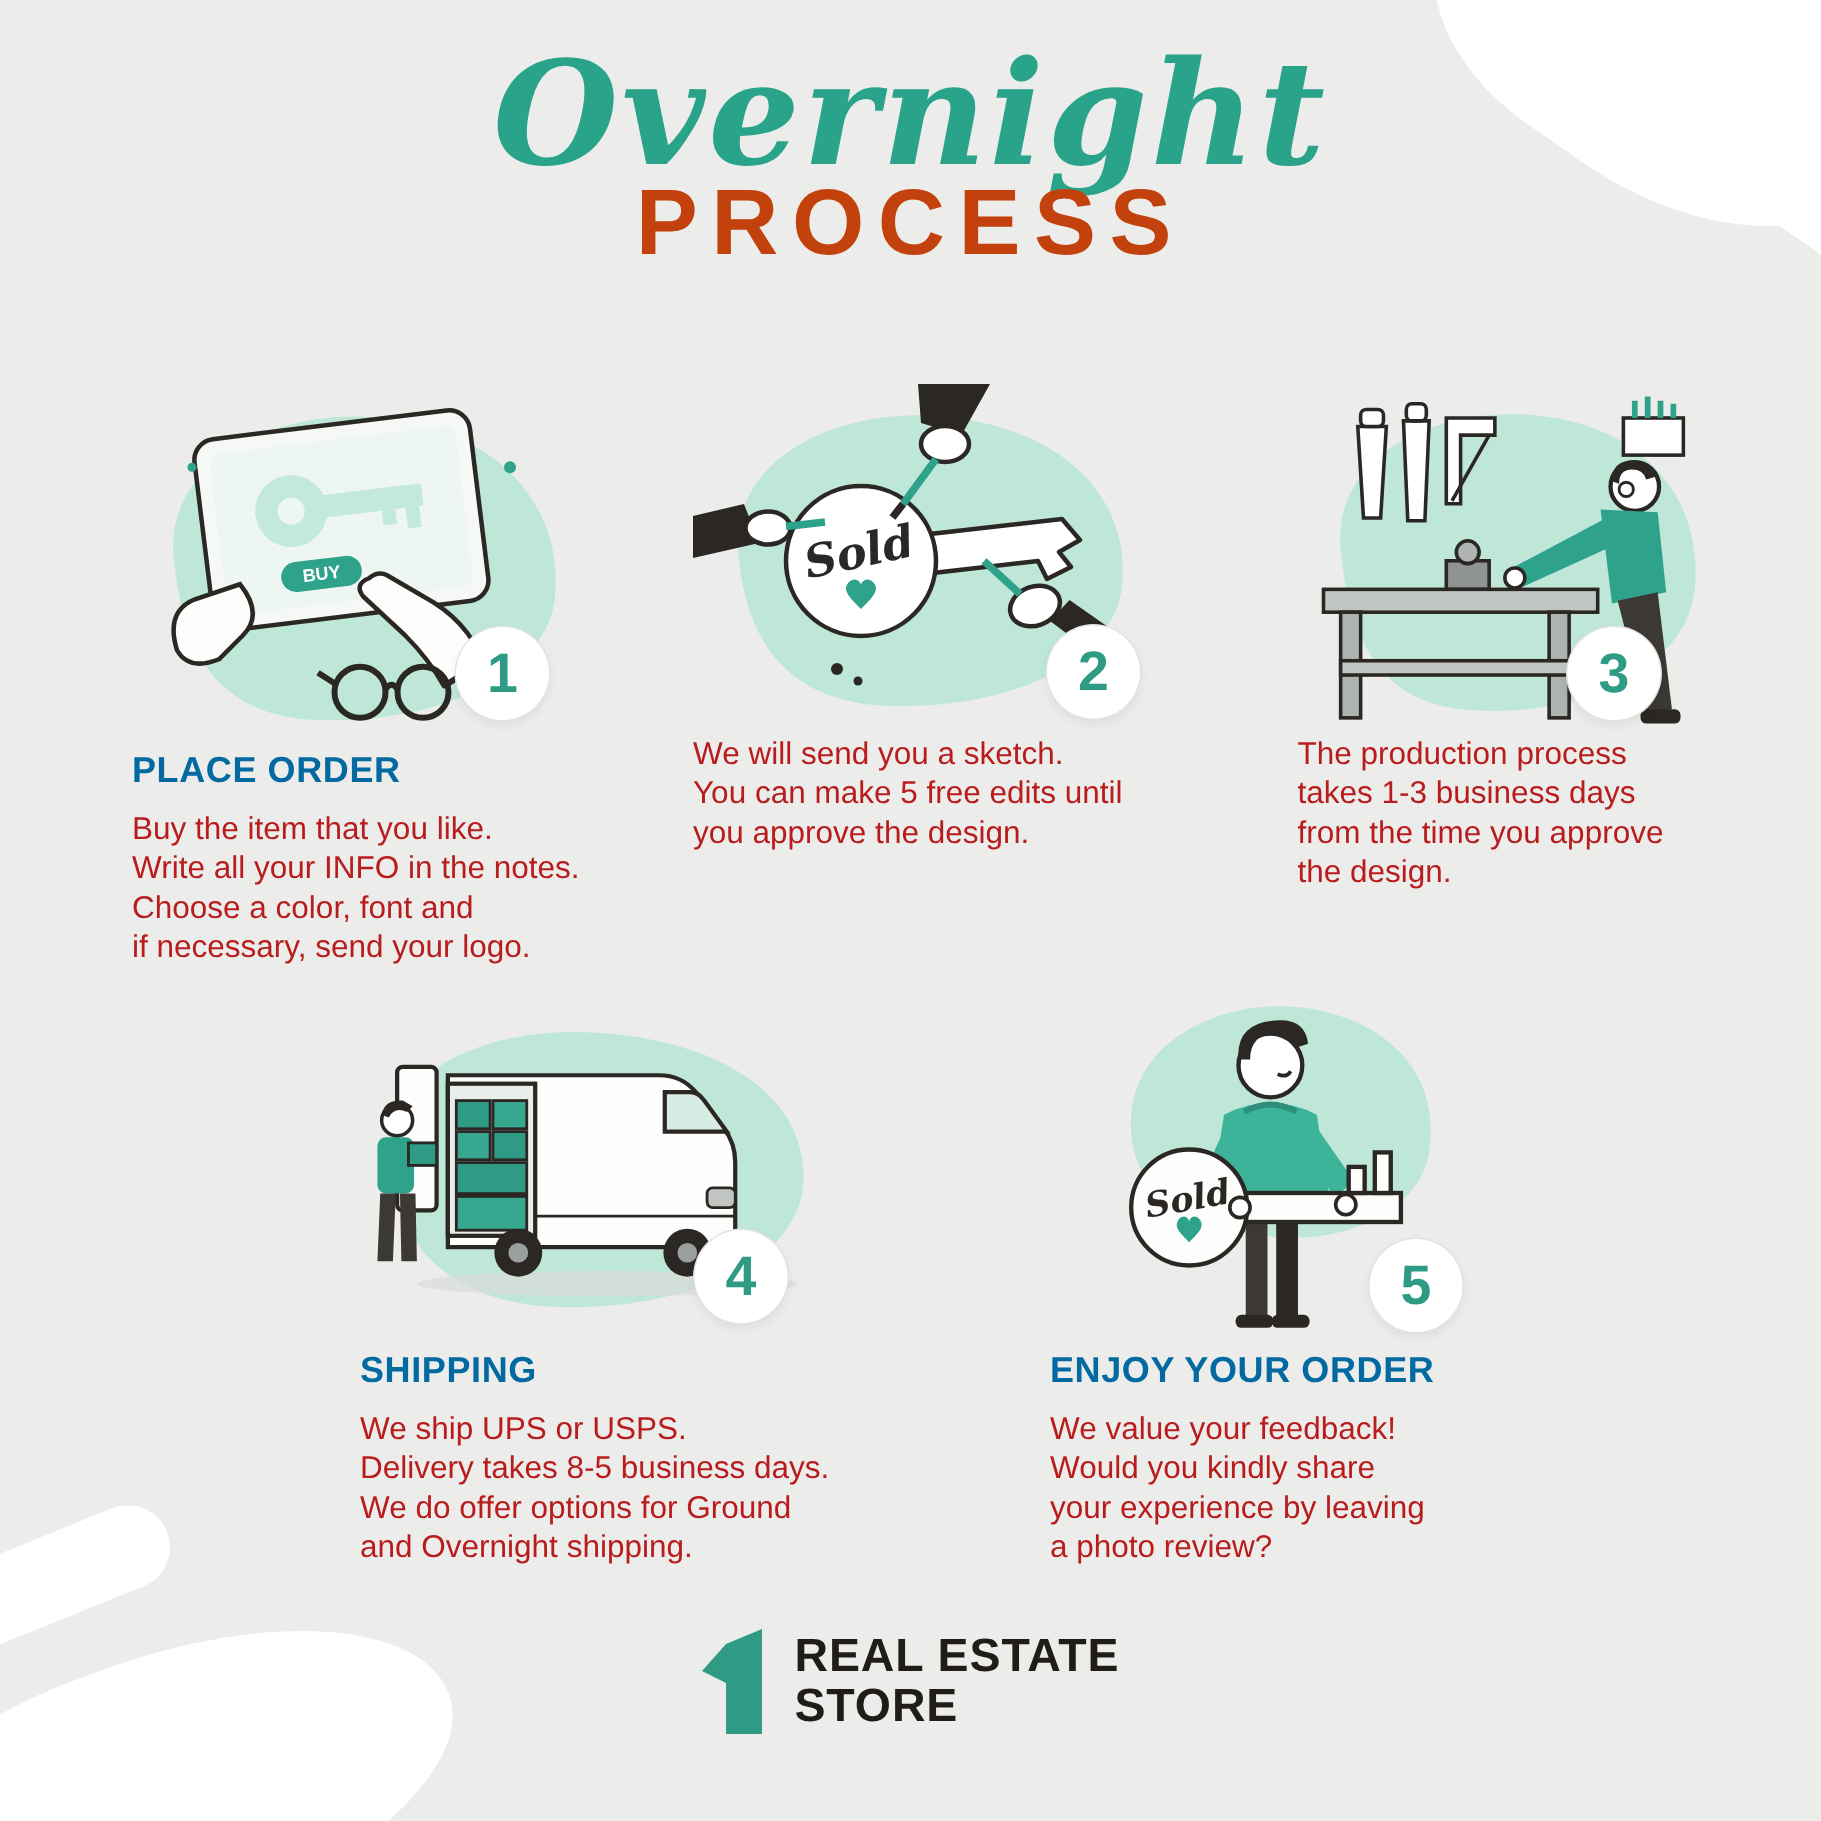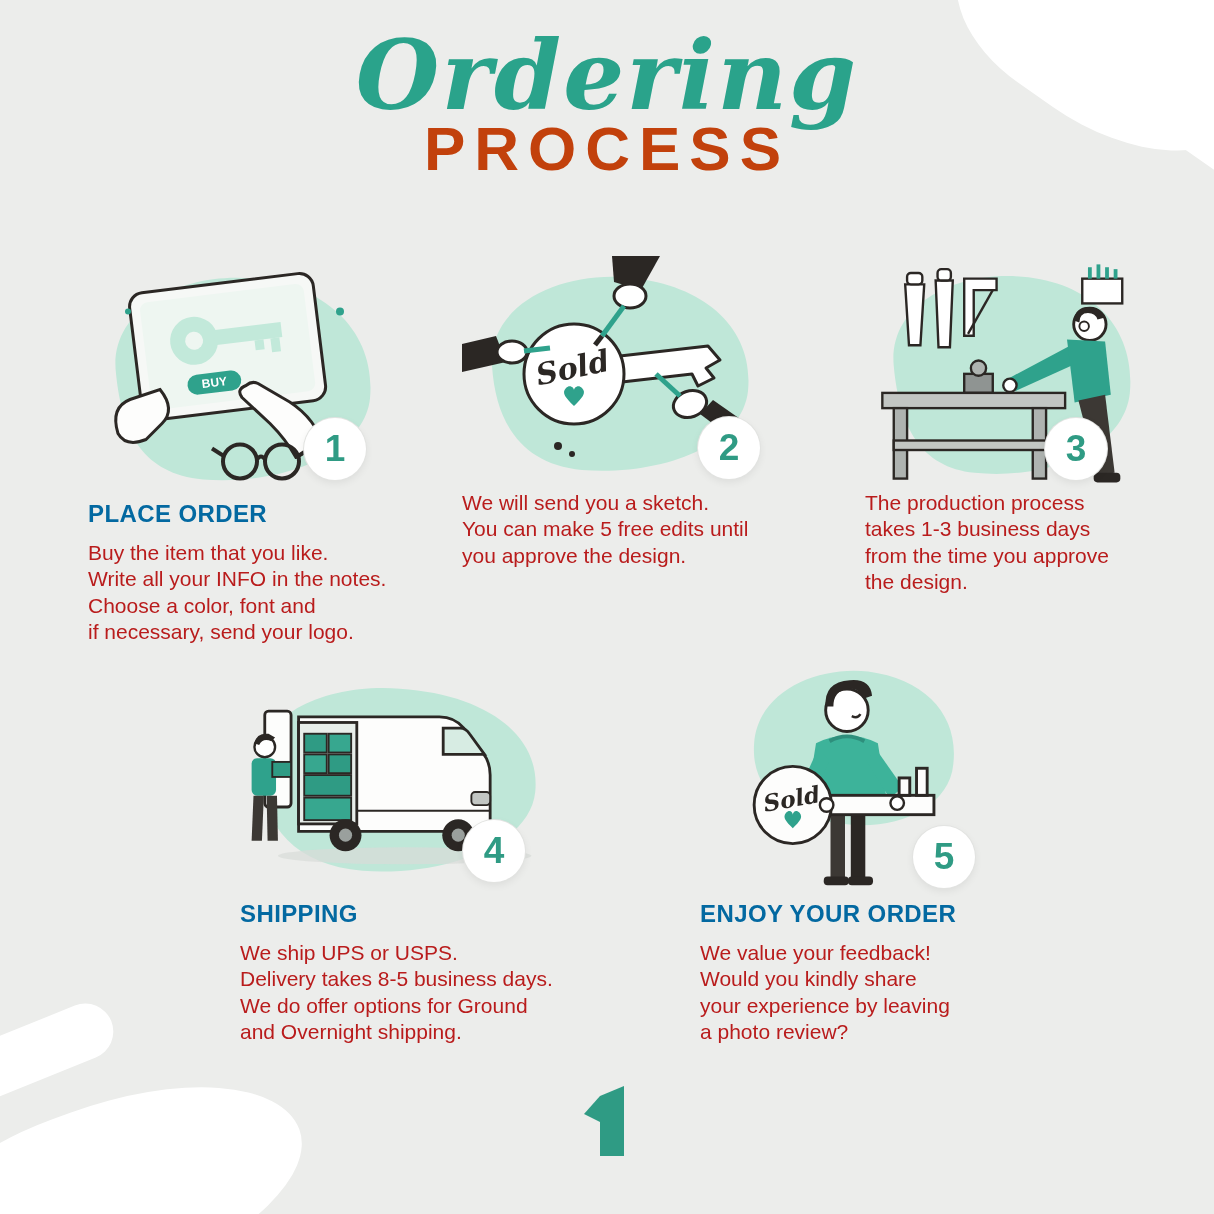--- a/index.html
+++ b/index.html
@@ -80,21 +80,21 @@
 <body>
 
 <div class="canvas">
 
   <div class="brush brush-tr1"></div>
   <div class="brush brush-tr2"></div>
   <div class="brush brush-bl1"></div>
   <div class="brush brush-bl2"></div>
 
   <header class="title">
-    <div class="title-script">Ordering</div>
+    <div class="title-script">Overnight</div>
     <div class="title-block">PROCESS</div>
   </header>
 
   <section class="step step-1">
     <div class="illus">
       <svg viewBox="0 0 300 235" width="300" height="238">
         <path d="M28,120 C20,55 95,18 165,25 C240,32 288,80 282,145 C276,200 195,232 115,226 C55,220 34,180 28,120 Z" fill="#bfe7d8"></path>
         <g transform="rotate(-7 150 100)">
           <rect x="48" y="28" width="185" height="128" rx="14" fill="#f6f8f6" stroke="#2b2724" stroke-width="3"></rect>
           <rect x="58" y="38" width="165" height="108" rx="8" fill="#eef6f1"></rect>
@@ -301,15 +301,19 @@
 Would you kindly share
 your experience by leaving
 a photo review?</p>
   </section>
 
   <footer class="logo">
     <svg width="46" height="70" viewBox="0 0 46 70">
       <polygon points="16,10 40,0 40,70 16,70" fill="#2f9b84"></polygon>
       <polygon points="0,28 16,10 16,36" fill="#2f9b84"></polygon>
     </svg>
+    <div class="logo-text">
+      <div>REAL ESTATE</div>
+      <div>STORE</div>
+    </div>
   </footer>
 
 </div>
 
 </body></html>

